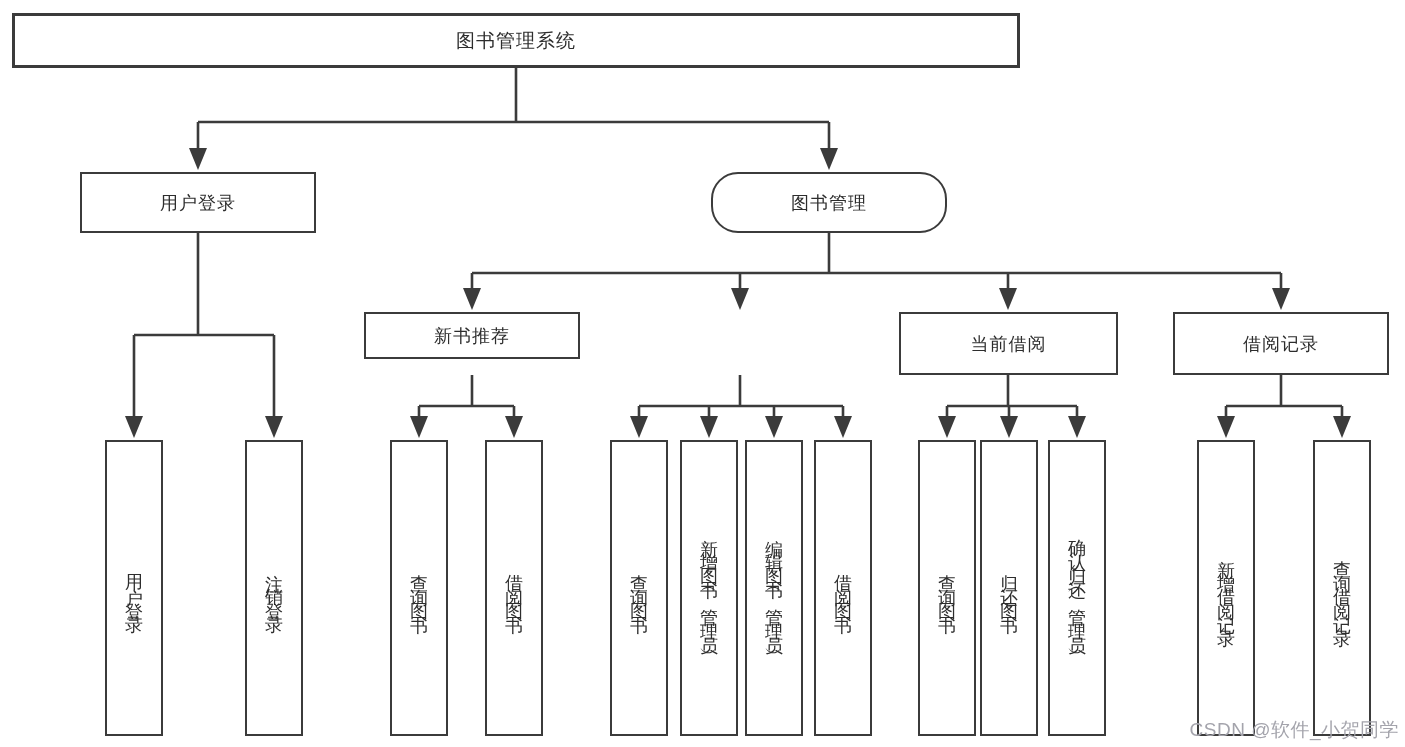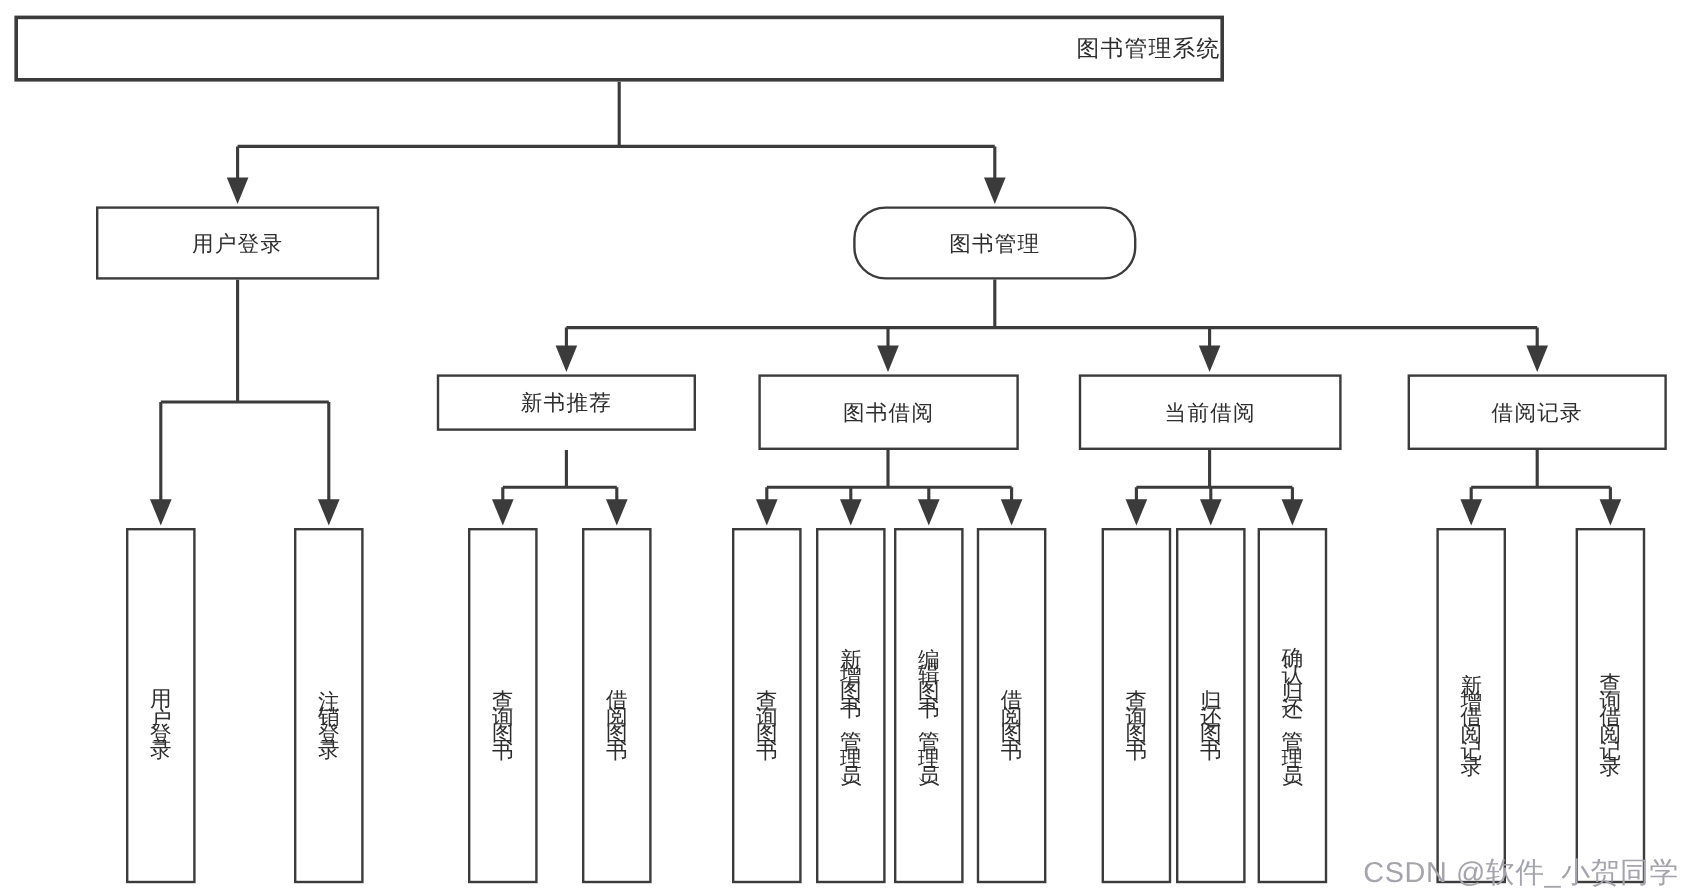--- a/index.html
+++ b/index.html
@@ -33,21 +33,21 @@
   .leaf span.vtext {
     writing-mode: vertical-rl;
     text-orientation: mixed;
     font-size: 18px;
     letter-spacing: 14px;
     line-height: 1;
     white-space: nowrap;
   }
 
   
-  #nd-root  { left: 12px;   top: 13px;  width: 1008px; height: 55px; justify-content: flex-end; }
+  #nd-root  { left: 12px;   top: 13px;  width: 1008px; height: 55px; }
   #nd-user  { left: 80px;   top: 172px; width: 236px;  height: 61px; }
   #nd-mgmt  { left: 711px;  top: 172px; width: 236px;  height: 61px; border-radius: 27px; }
   #nd-l3a   { left: 364px;  top: 312px; width: 216px;  height: 47px; }
   #nd-l3b   { left: 632px;  top: 312px; width: 217px;  height: 63px; }
   #nd-l3c   { left: 899px;  top: 312px; width: 219px;  height: 63px; }
   #nd-l3d   { left: 1173px; top: 312px; width: 216px;  height: 63px; }
   #nd-lf01  { left: 105px; }
   #nd-lf02  { left: 245px; }
   #nd-lf03  { left: 390px; }
   #nd-lf04  { left: 485px; }
@@ -57,21 +57,21 @@
   #nd-lf08  { left: 814px; }
   #nd-lf09  { left: 918px; }
   #nd-lf10  { left: 980px; }
   #nd-lf11  { left: 1048px; }
   #nd-lf12  { left: 1197px; }
   #nd-lf13  { left: 1313px; }
 
   .watermark {
     position: absolute; z-index: 3;
     right: 6px; bottom: 4px;
-    font-size: 24px;
+    font-size: 19px;
     color: #a4a4ac;
     letter-spacing: 0.5px;
   }
 </style>
 </head>
 <body>
 
 <div class="diagram">
 
   <svg class="connectors" width="1405" height="747" viewBox="0 0 1405 747">
@@ -117,23 +117,20 @@
   <div class="node l2-box" id="nd-user">
     <span>用户登录</span>
   </div>
   <div class="node l2-box" id="nd-mgmt">
     <span>图书管理</span>
   </div>
 
   <div class="node l3-box" id="nd-l3a">
     <span>新书推荐</span>
   </div>
-  <div class="node l3-box" id="nd-l3b">
-    <span>图书借阅</span>
-  </div>
   <div class="node l3-box" id="nd-l3d">
     <span>借阅记录</span>
   </div>
   <div class="node l3-box" id="nd-l3c">
     <span>当前借阅</span>
   </div>
 
   <div class="node leaf" id="nd-lf01">
     <span class="vtext">用户登录</span>
   </div>

